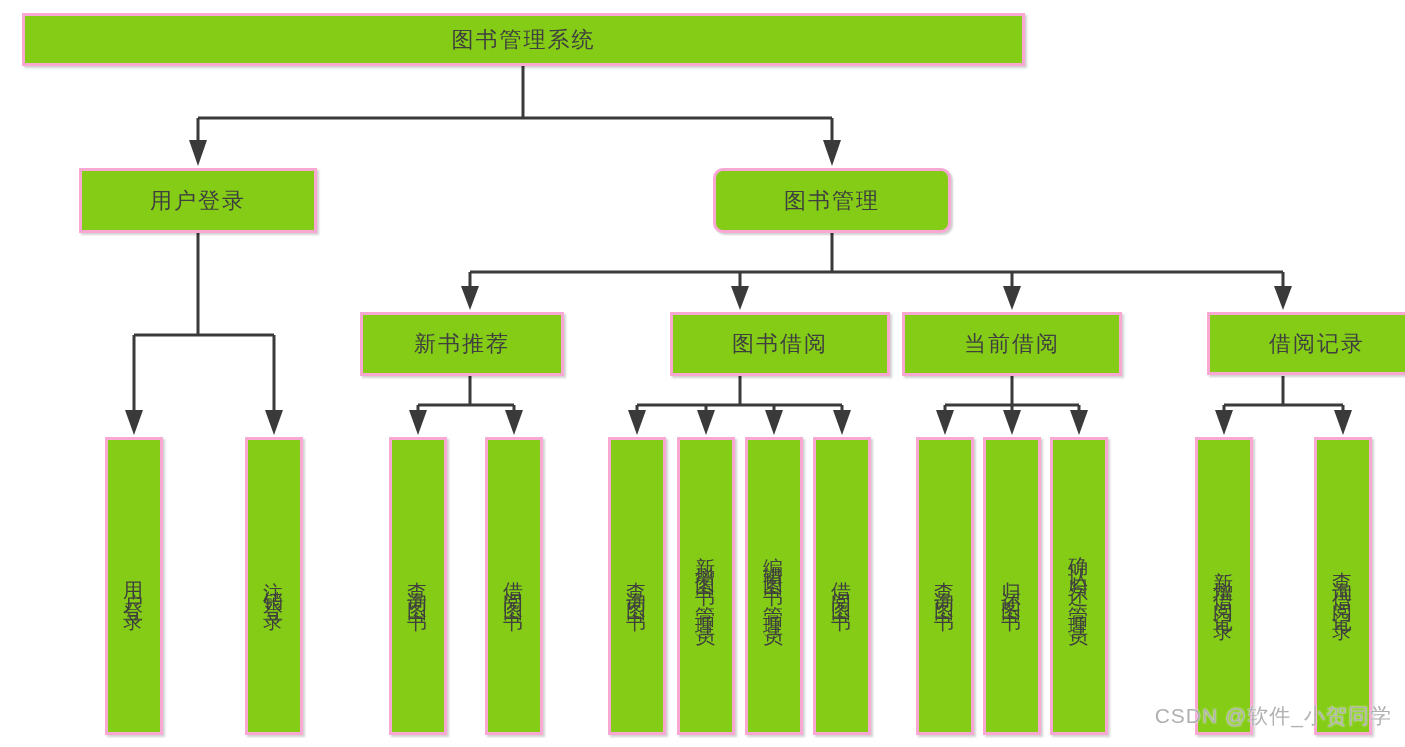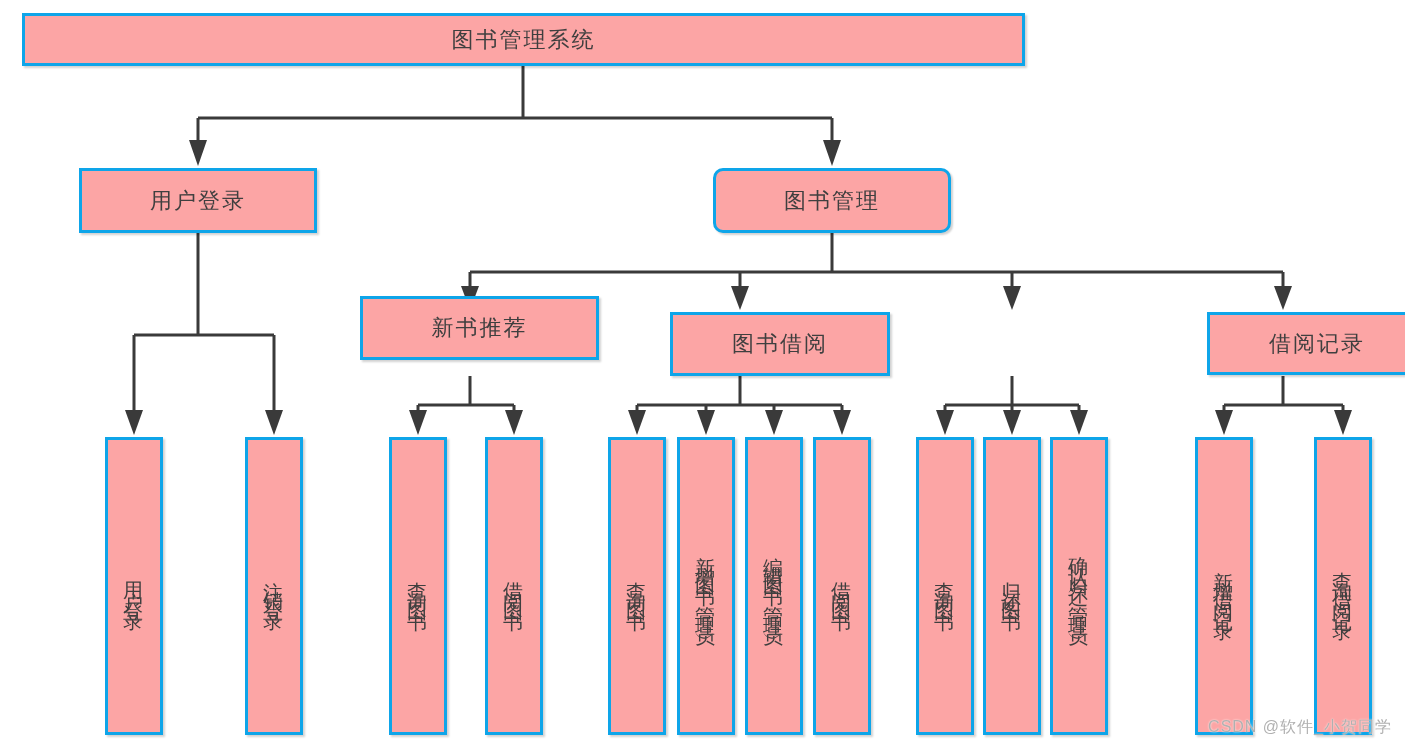--- a/index.html
+++ b/index.html
@@ -25,22 +25,22 @@
     stroke-width: 3;
     fill: none;
   }
   svg.connectors polygon {
     fill: #3a3a3a;
     stroke: none;
   }
   .node {
     position: absolute;
     box-sizing: border-box;
-    background: #fca5a5;
-    border: 3px solid #0ea5e9;
+    background: #84cc16;
+    border: 3px solid #f9a8d4;
     display: flex;
     align-items: center;
     justify-content: center;
     box-shadow: 2px 2px 2px rgba(0,0,0,0.18);
   }
   .node .lbl {
     color: #3f3f3f;
     font-size: 22px;
     letter-spacing: 2px;
     white-space: nowrap;
@@ -49,43 +49,43 @@
     writing-mode: vertical-rl;
     text-orientation: mixed;
     font-size: 20px;
     letter-spacing: 10px;
     white-space: normal;
   }
   
   .n-root  { left: 22px;   top: 13px;  width: 1003px; height: 53px; }
   .n-l2a   { left: 79px;   top: 168px; width: 238px;  height: 65px; }
   .n-l2b   { left: 713px;  top: 168px; width: 238px;  height: 65px; border-radius: 10px; }
-  .n-l3a   { left: 360px;  top: 296px; width: 239px;  height: 64px; }
+  .n-l3a   { left: 360px;  top: 312px; width: 204px;  height: 64px; }
   .n-l3b   { left: 630px;  top: 312px; width: 220px;  height: 64px; margin-left: 40px; }
   .n-l3c   { left: 902px;  top: 312px; width: 220px;  height: 64px; }
   .n-l3d   { left: 1173px; top: 312px; width: 220px;  height: 63px; margin-left: 34px; }
   .leaf    { top: 437px; width: 58px; height: 298px; }
   .lf-1  { left: 105px; }
   .lf-2  { left: 245px; }
   .lf-3  { left: 389px; }
   .lf-4  { left: 485px; }
   .lf-5  { left: 608px; }
   .lf-6  { left: 677px; }
   .lf-7  { left: 745px; }
   .lf-8  { left: 813px; }
   .lf-9  { left: 916px; }
   .lf-10 { left: 983px; }
   .lf-11 { left: 1050px; }
   .lf-12 { left: 1195px; }
   .lf-13 { left: 1314px; }
   .watermark {
     position: absolute;
     right: 13px;
-    bottom: 9px;
-    font-size: 16px;
+    bottom: 17px;
+    font-size: 21px;
     color: #b0b0b0;
     letter-spacing: 1px;
     z-index: 10;
     text-shadow: 0 0 2px #ffffff;
   }
 </style>
 </head>
 <body>
 
 <div class="canvas">
@@ -143,20 +143,23 @@
   <div class="node n-l2b">
     <span class="lbl">图书管理</span>
   </div>
 
   <div class="node n-l3a">
     <span class="lbl">新书推荐</span>
   </div>
   <div class="node n-l3b">
     <span class="lbl">图书借阅</span>
   </div>
+  <div class="node n-l3c">
+    <span class="lbl">当前借阅</span>
+  </div>
   <div class="node n-l3d">
     <span class="lbl">借阅记录</span>
   </div>
 
   <div class="node leaf lf-1">
     <span class="lbl">用户登录</span>
   </div>
   <div class="node leaf lf-2">
     <span class="lbl">注销登录</span>
   </div>

